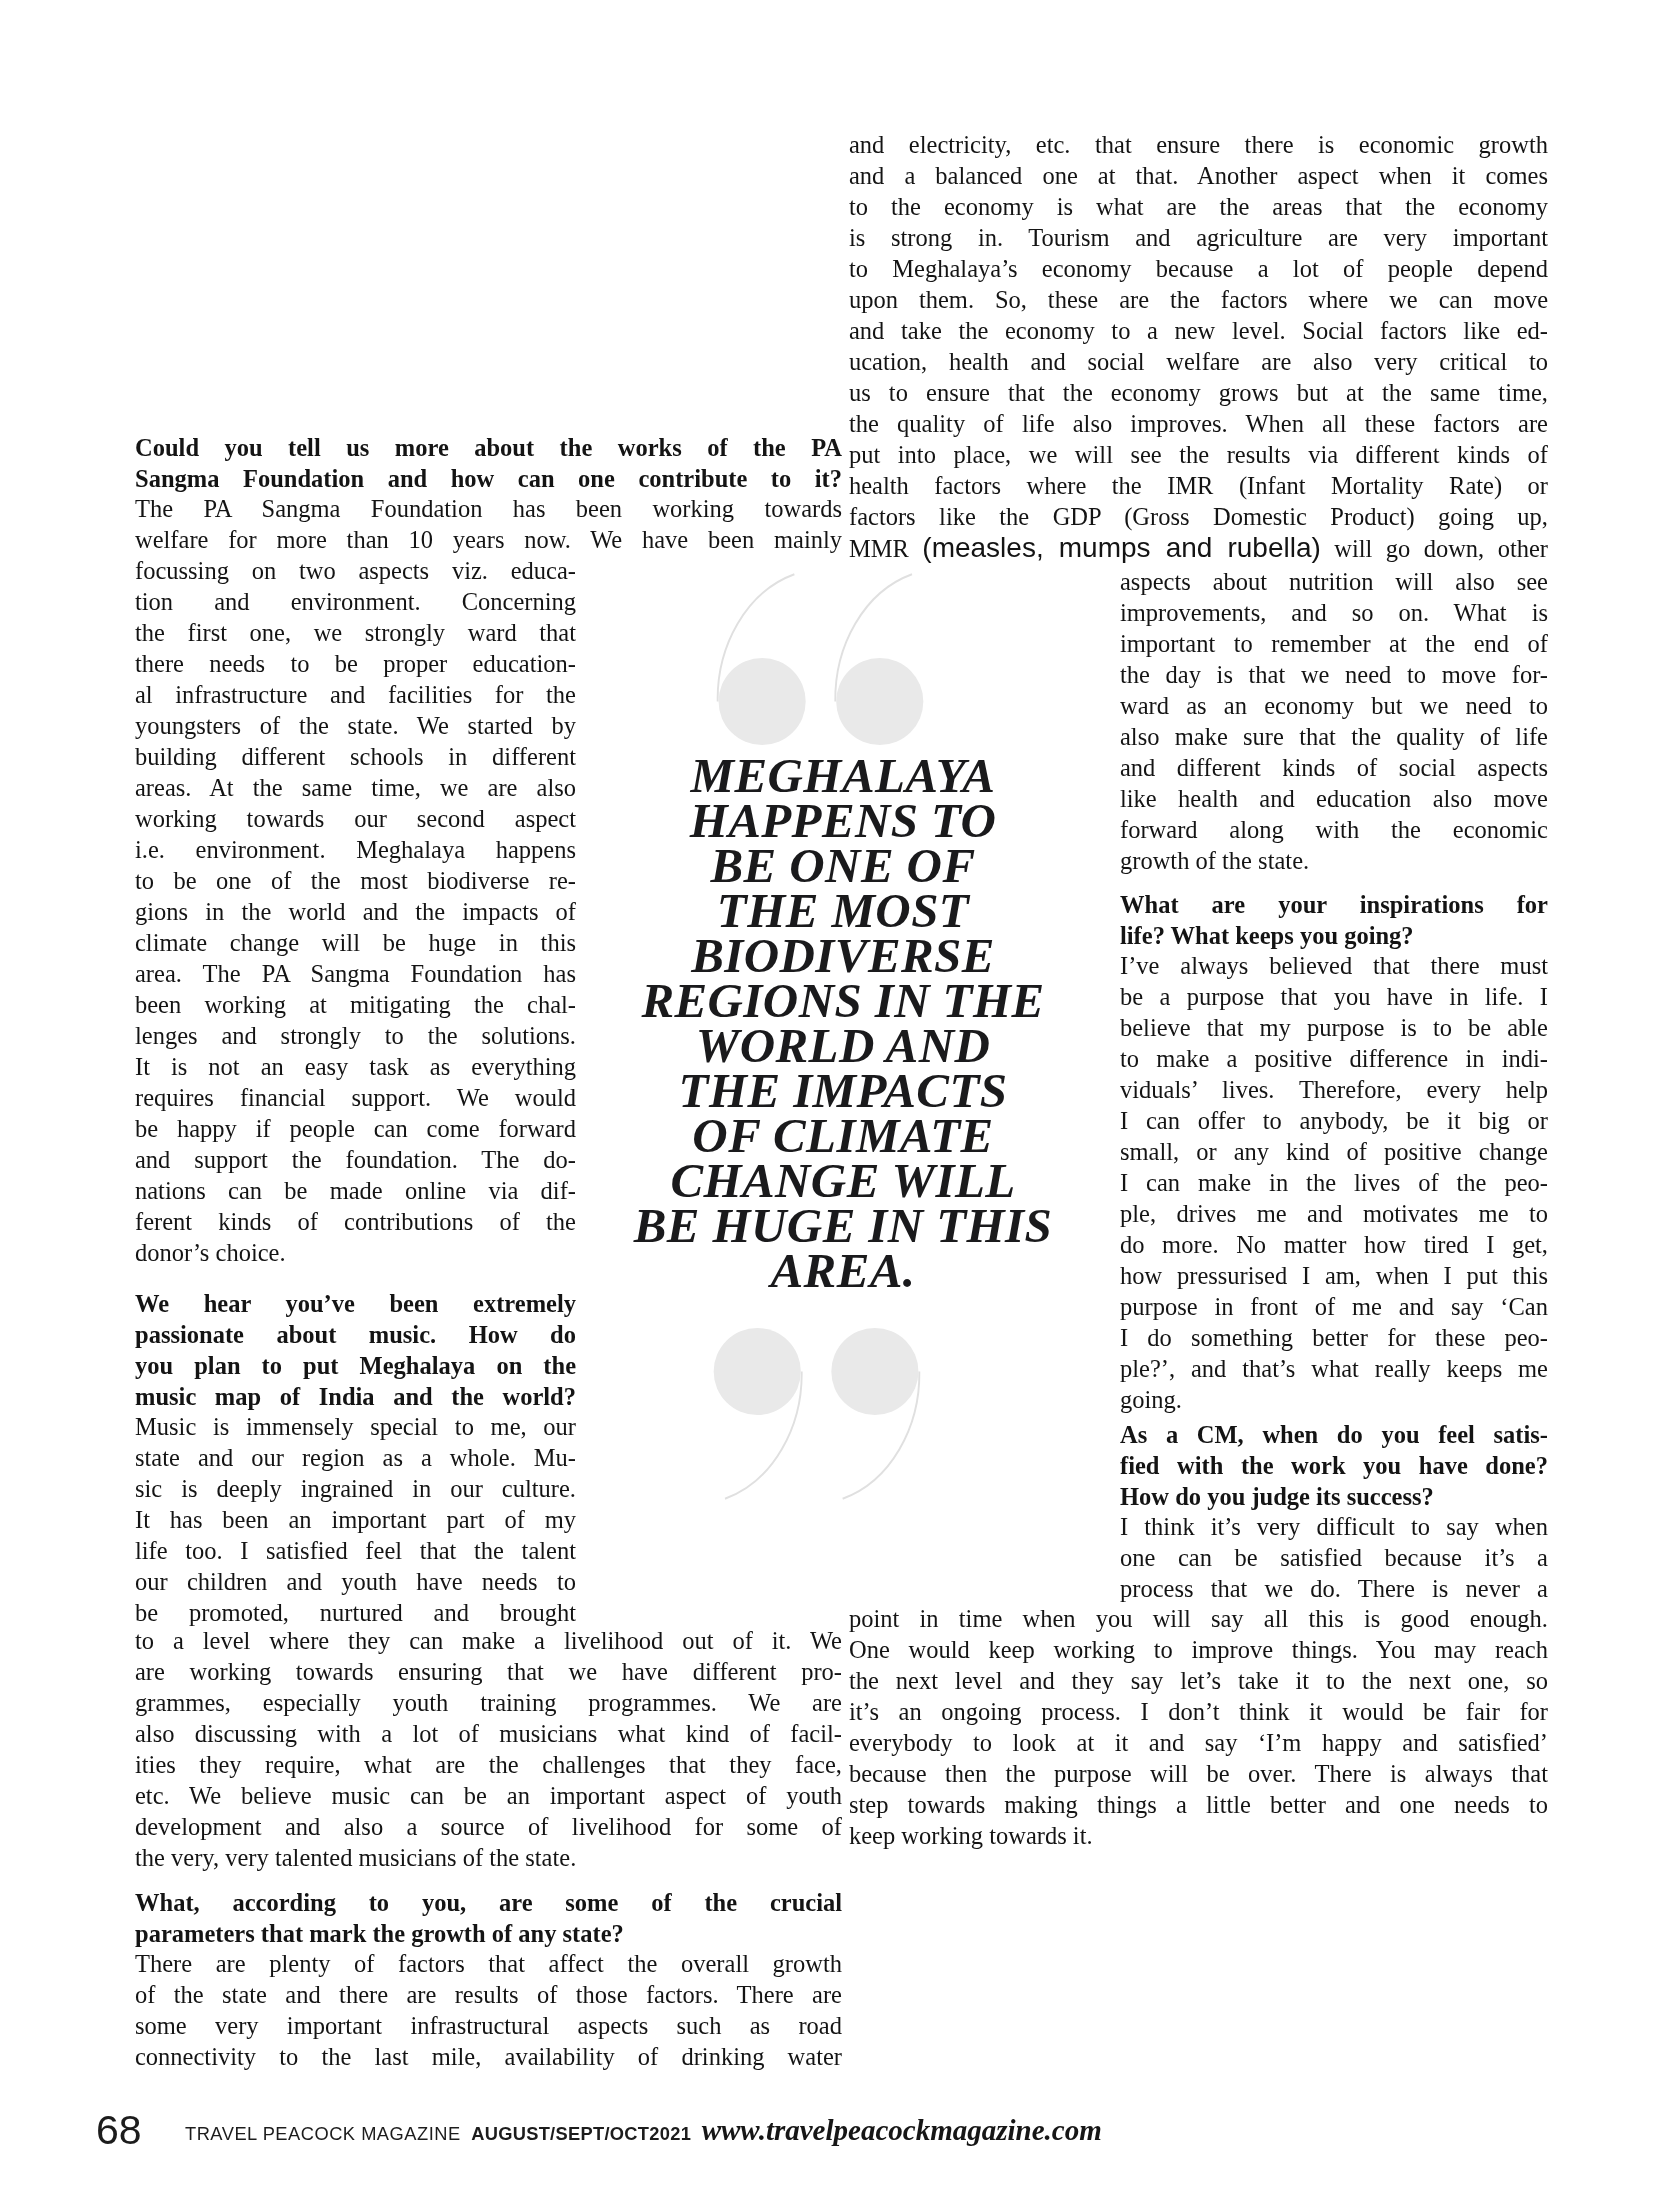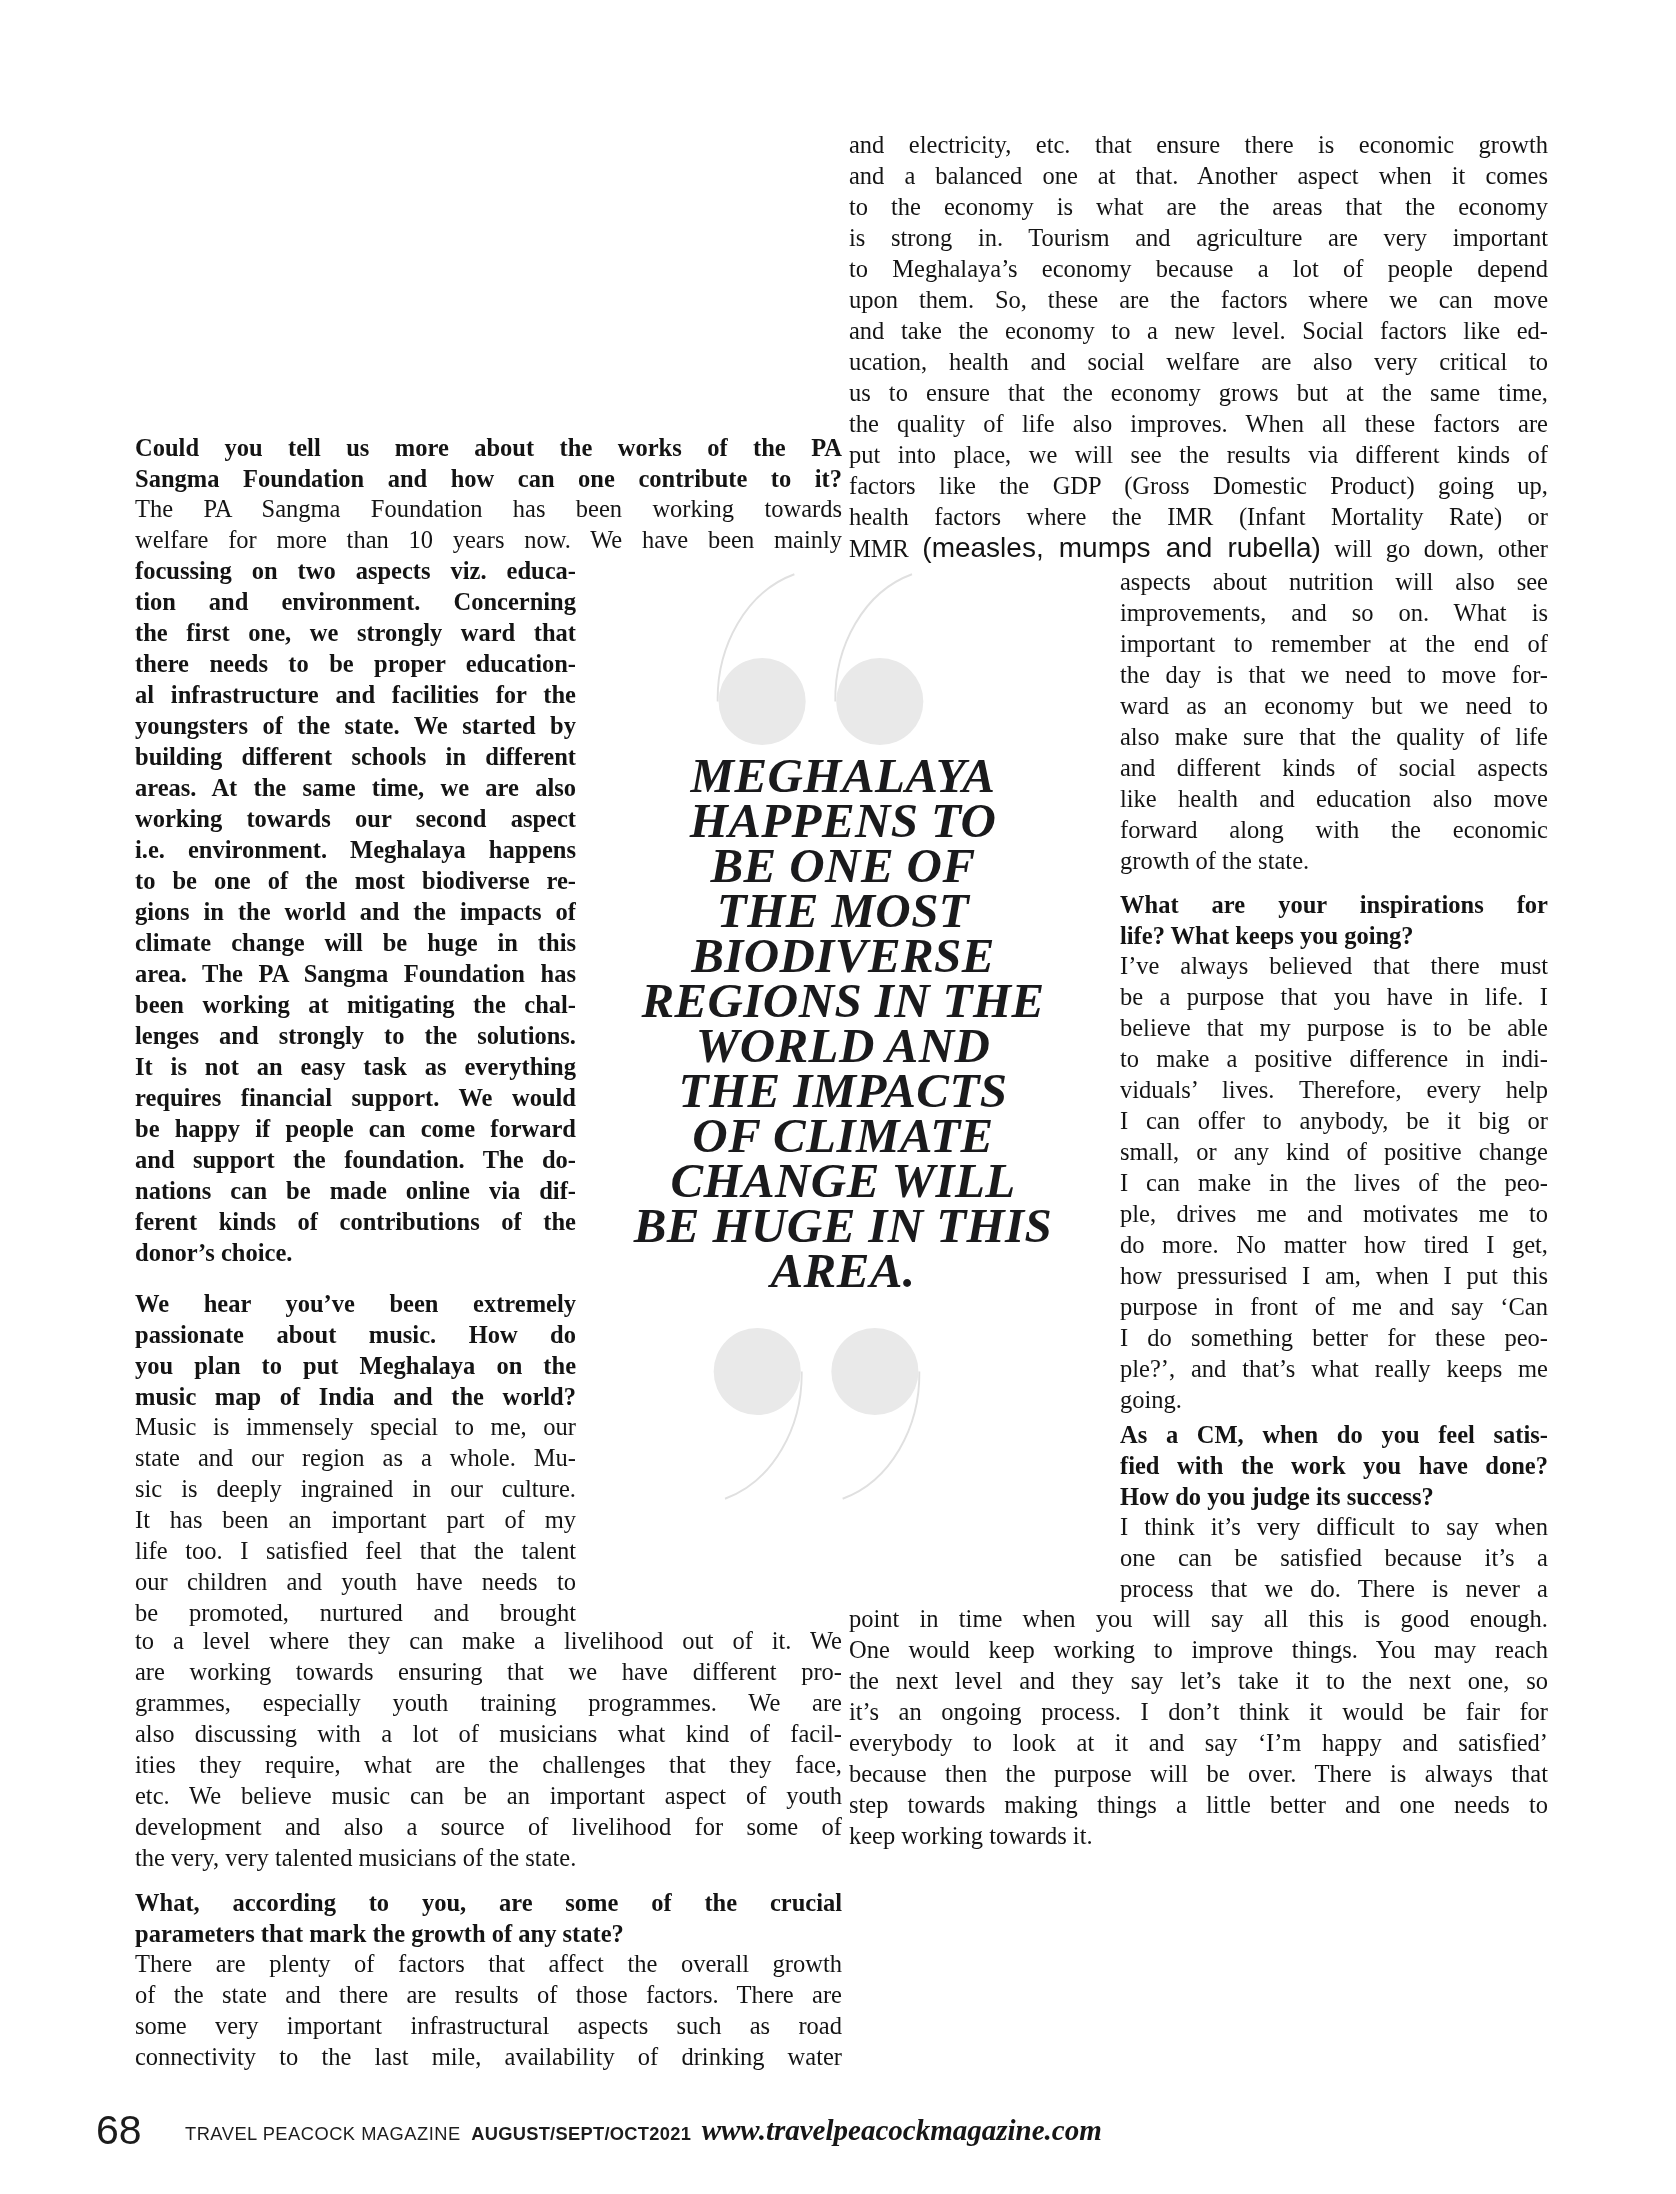--- a/index.html
+++ b/index.html
@@ -29,21 +29,21 @@
   #r1{left:849px;top:129px;width:699px;}
   #r2{left:1120px;top:566px;width:428px;}
   #r3{left:1120px;top:889px;width:428px;}
   #r4{left:1120px;top:950px;width:428px;}
   #r5{left:1120px;top:1419px;width:428px;}
   #r6{left:1120px;top:1511px;width:428px;}
   #r7{left:849px;top:1603px;width:699px;}
   
   #l1{left:135px;top:432px;width:707px;}
   #l2{left:135px;top:493px;width:707px;}
-  #l3{left:135px;top:555px;width:441px;font-weight:bold;}
+  #l3{left:135px;top:555px;width:441px;}
   #l4{left:135px;top:1288px;width:441px;}
   #l5{left:135px;top:1411px;width:441px;}
   #l6{left:135px;top:1625px;width:707px;}
   #l7{left:135px;top:1887px;width:707px;}
   #l8{left:135px;top:1948px;width:707px;}
   
   #quote-open{position:absolute;left:694px;top:569px;width:253px;height:183px;}
   #quote-close{position:absolute;left:690px;top:1321px;width:253px;height:183px;}
   #quote-text{
     position:absolute;left:568px;top:753px;width:550px;
@@ -192,22 +192,22 @@
         <div class="ln">and a balanced one at that. Another aspect when it comes</div>
         <div class="ln">to the economy is what are the areas that the economy</div>
         <div class="ln">is strong in. Tourism and agriculture are very important</div>
         <div class="ln">to Meghalaya’s economy because a lot of people depend</div>
         <div class="ln">upon them. So, these are the factors where we can move</div>
         <div class="ln">and take the economy to a new level. Social factors like ed-</div>
         <div class="ln">ucation, health and social welfare are also very critical to</div>
         <div class="ln">us to ensure that the economy grows but at the same time,</div>
         <div class="ln">the quality of life also improves. When all these factors are</div>
         <div class="ln">put into place, we will see the results via different kinds of</div>
+        <div class="ln">health factors where the IMR (Infant Mortality Rate) or</div>
         <div class="ln">factors like the GDP (Gross Domestic Product) going up,</div>
-        <div class="ln">health factors where the IMR (Infant Mortality Rate) or</div>
         <div class="ln"><span>MMR </span><span class="sansseg">(measles, mumps and rubella)</span><span> will go down, other</span></div>
       </div>
       <div class="block bd" id="r2">
         <div class="ln">aspects about nutrition will also see</div>
         <div class="ln">improvements, and so on. What is</div>
         <div class="ln">important to remember at the end of</div>
         <div class="ln">the day is that we need to move for-</div>
         <div class="ln">ward as an economy but we need to</div>
         <div class="ln">also make sure that the quality of life</div>
         <div class="ln">and different kinds of social aspects</div>

